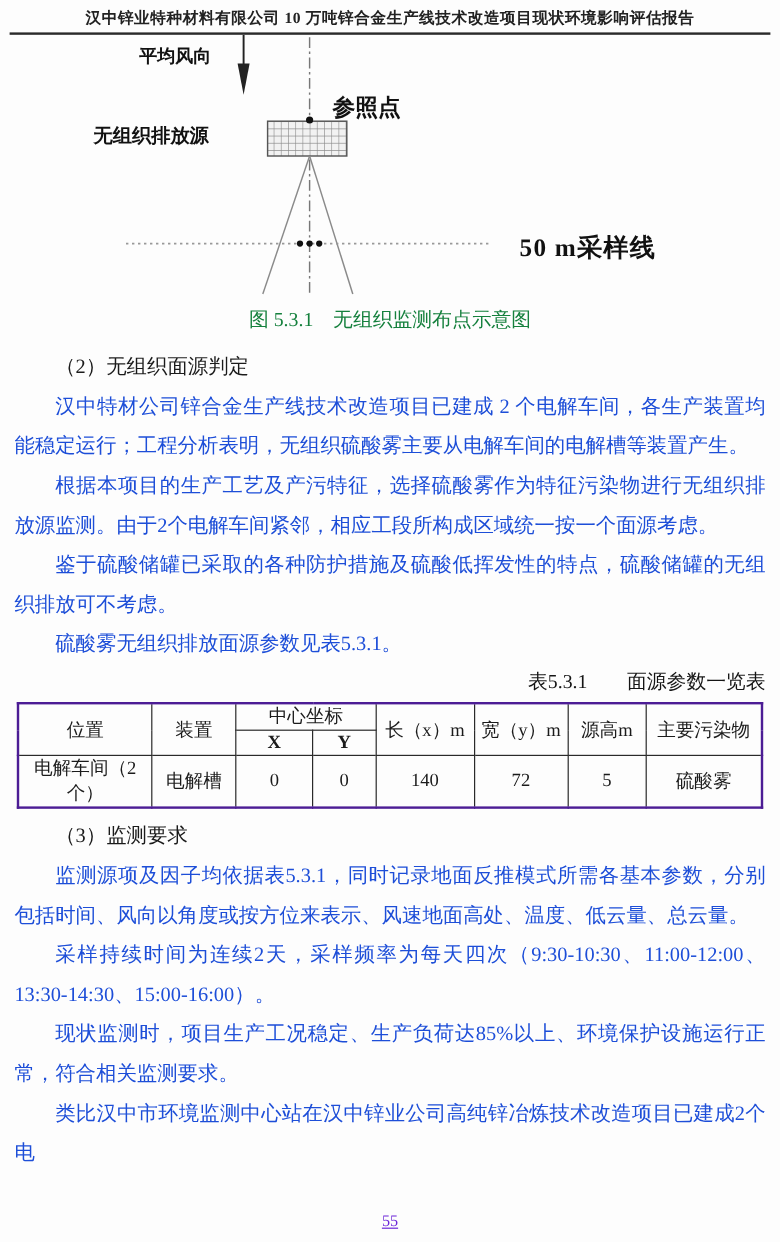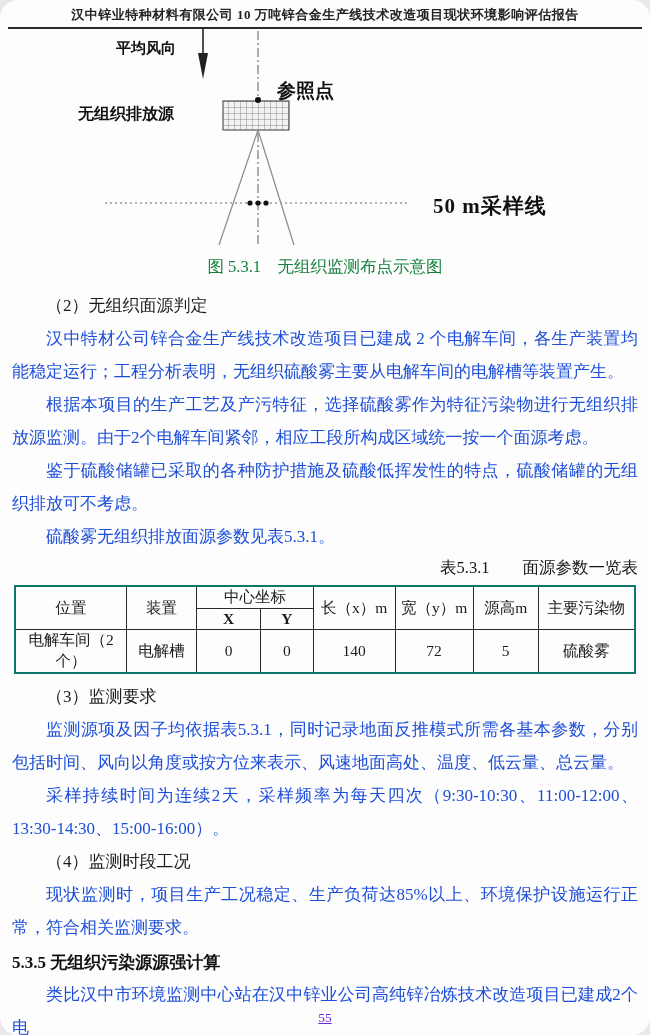--- a/index.html
+++ b/index.html
@@ -6,21 +6,20 @@
   html, body { background: #e8e8e8; }
   body { font-family: "Liberation Serif", "DejaVu Serif", serif; }
   .page {
     position: relative;
     width: 650px;
     height: 1035px;
     margin: 0 auto;
     background: #fdfdfd;
     color: #1b1b1b;
     overflow: hidden;
-    border-radius: 18px;
   }
   
   .doc-header {
     padding-top: 6px;
     text-align: center;
     font-size: 13px;
     font-weight: bold;
     letter-spacing: 0.5px;
     color: #222;
   }
@@ -74,21 +73,21 @@
     font-size: 16.5px;
     line-height: 24px;
     margin: 3px 0 5px 0;
     color: #151515;
   }
   table.params {
     width: calc(100% - 4px);
     margin: 0 2px;
     border-collapse: collapse;
     table-layout: fixed;
-    border: 2px solid #0f766e;
+    border: 2px solid #4c1d95;
   }
   table.params td {
     border: 1px solid #2a2a2a;
     text-align: center;
     vertical-align: middle;
     font-size: 15.5px;
     color: #1b1b1b;
     padding: 0 2px;
   }
   tr.hdr-top td { height: 21px; }
@@ -204,22 +203,20 @@
         <td>72</td>
         <td>5</td>
         <td>硫酸雾</td>
       </tr>
     </tbody>
       </table>
 
     <div class="sub-head" style="margin-top:6px">（3）监测要求</div>
     <p class="para">监测源项及因子均依据表5.3.1，同时记录地面反推模式所需各基本参数，分别包括时间、风向以角度或按方位来表示、风速地面高处、温度、低云量、总云量。</p>
     <p class="para">采样持续时间为连续2天，采样频率为每天四次（9:30-10:30、11:00-12:00、13:30-14:30、15:00-16:00）。</p>
-    <div class="sub-head">（4）监测时段工况</div>
     <p class="para">现状监测时，项目生产工况稳定、生产负荷达85%以上、环境保护设施运行正常，符合相关监测要求。</p>
 
-    <div class="sec-heading">5.3.5 无组织污染源源强计算</div>
     <p class="para">类比汉中市环境监测中心站在汉中锌业公司高纯锌冶炼技术改造项目已建成2个电</p>
   </div>
 
   <div class="page-number">55</div>
 
 </div>
 
 </body></html>

